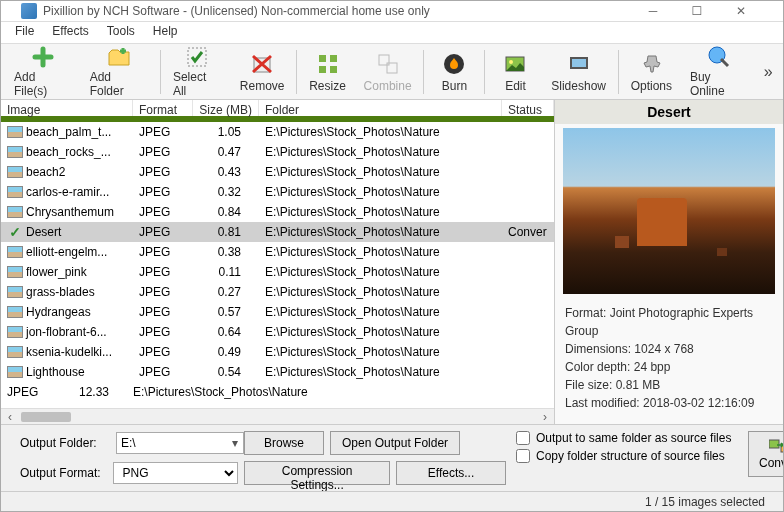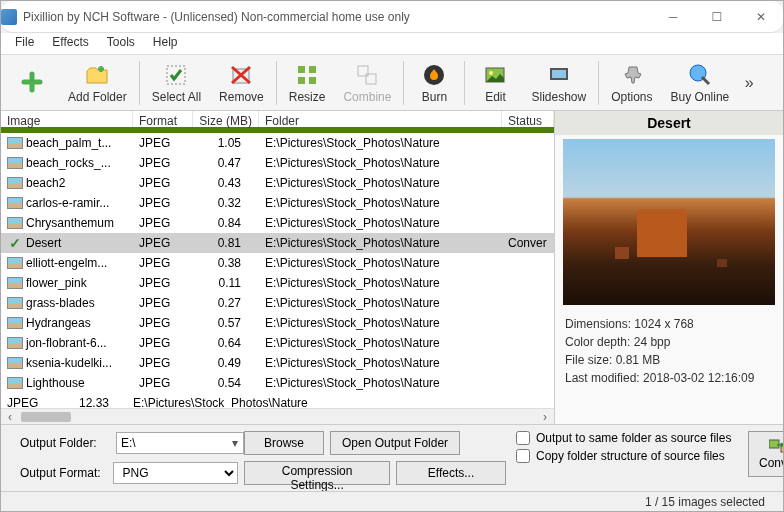--- a/index.html
+++ b/index.html
@@ -1,17 +1,17 @@
 <!DOCTYPE html>
 <html><head>
 <meta charset="utf-8">
 <style>
 * { box-sizing: border-box; margin: 0; padding: 0; font-family: "Segoe UI", Tahoma, sans-serif; font-size: 12px; }
 body { background: #f0f0f0; width: 784px; height: 512px; overflow: hidden; display: flex; flex-direction: column; border: 1px solid #aaa; }
-.titlebar { height: 32px; background: #fff; display: flex; align-items: center; padding: 0 0; border-bottom: 1px solid #ddd; border-radius: 12px; }
+.titlebar { height: 21px; background: #fff; display: flex; align-items: center; padding: 0 20px; border-bottom: 1px solid #ddd; }
 .titlebar .title-icon { width: 16px; height: 16px; background: linear-gradient(135deg,#5b9bd5,#2e75b6); margin-right: 6px; border-radius: 2px; }
 .title-text { color: #555; flex: 1; }
 .winbtns { display: flex; gap: 0; }
 .winbtn { width: 44px; height: 28px; display: flex; align-items: center; justify-content: center; color: #666; }
 .menubar { height: 22px; background: #fff; display: flex; align-items: flex-start; padding: 0 6px; gap: 2px; border-bottom: 1px solid #ddd; }
 .menuitem { padding: 2px 8px; color: #333; }
 .toolbar { height: 56px; background: #f5f5f5; display: flex; align-items: center; padding: 2px 4px; border-bottom: 1px solid #ccc; }
 .tbtn { display: flex; flex-direction: column; align-items: center; justify-content: center; padding: 2px 8px; min-width: 54px; height: 52px; color: #333; border: 1px solid transparent; }
 .tbtn.disabled { color: #aaa; }
 .tbtn .ticon { width: 28px; height: 28px; margin-bottom: 1px; display:flex; align-items:center; justify-content:center; }
@@ -74,20 +74,21 @@
   <div class="menuitem">Help</div>
 </div>
 
 <div class="toolbar">
   <div class="tbtn">
       <div class="ticon">
         <svg width="24" height="24">
           <path d="M12 4v16M4 12h16" stroke="#4caf50" stroke-width="5" stroke-linecap="round"></path>
         </svg>
       </div>
+      <span>Add File(s)</span>
     </div>
   <div class="tbtn">
       <div class="ticon">
         <svg width="24" height="24">
           <path d="M2 8l3-3h6l2 2h9v13H2z" fill="#ffd766" stroke="#c9a227"></path>
           <path d="M16 3v6M13 6h6" stroke="#4caf50" stroke-width="3"></path>
         </svg>
       </div>
       <span>Add Folder</span>
     </div>
@@ -332,20 +333,21 @@
     <div class="hscroll">
         <span class="arr">‹</span>
         <div class="thumb-bar"></div>
         <span class="arr" style="margin-left:auto">›</span>
       </div>
   </div>
   <div class="preview">
     <div class="ptitle">Desert</div>
     <div class="pimg"></div>
     <div class="pmeta">
+      <div>Format: Joint Photographic Experts Group</div>
       <div>Dimensions: 1024 x 768</div>
       <div>Color depth: 24 bpp</div>
       <div>File size: 0.81 MB</div>
       <div>Last modified: 2018-03-02 12:16:09</div>
     </div>
   </div>
 </div>
 
 <div class="bottom">
   <div class="bleft">

